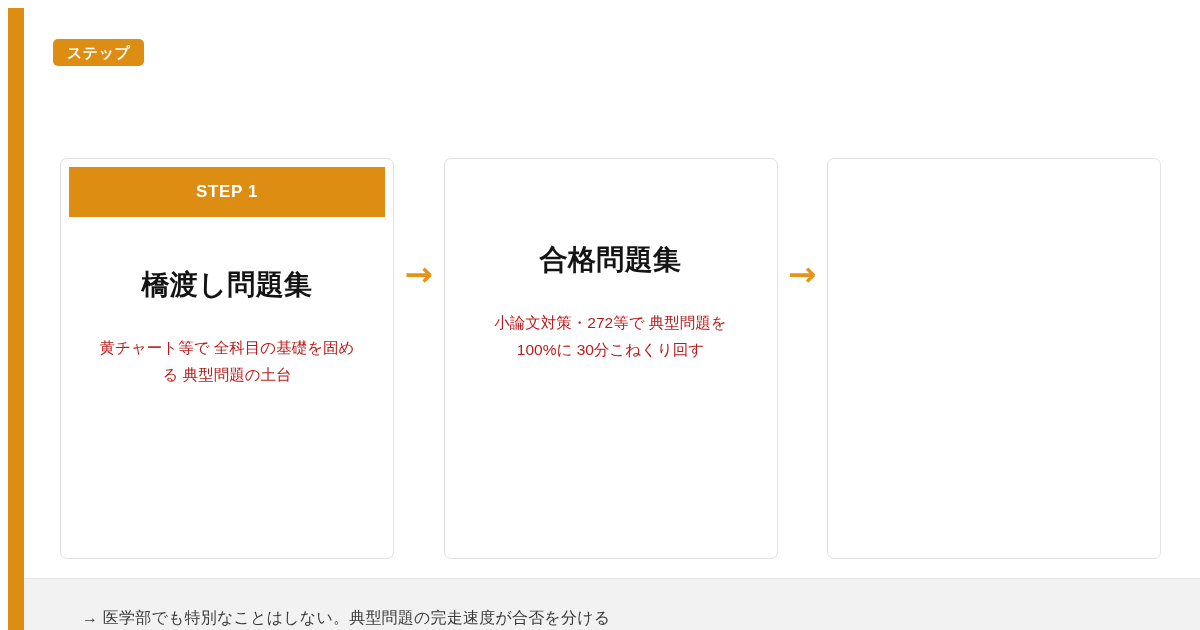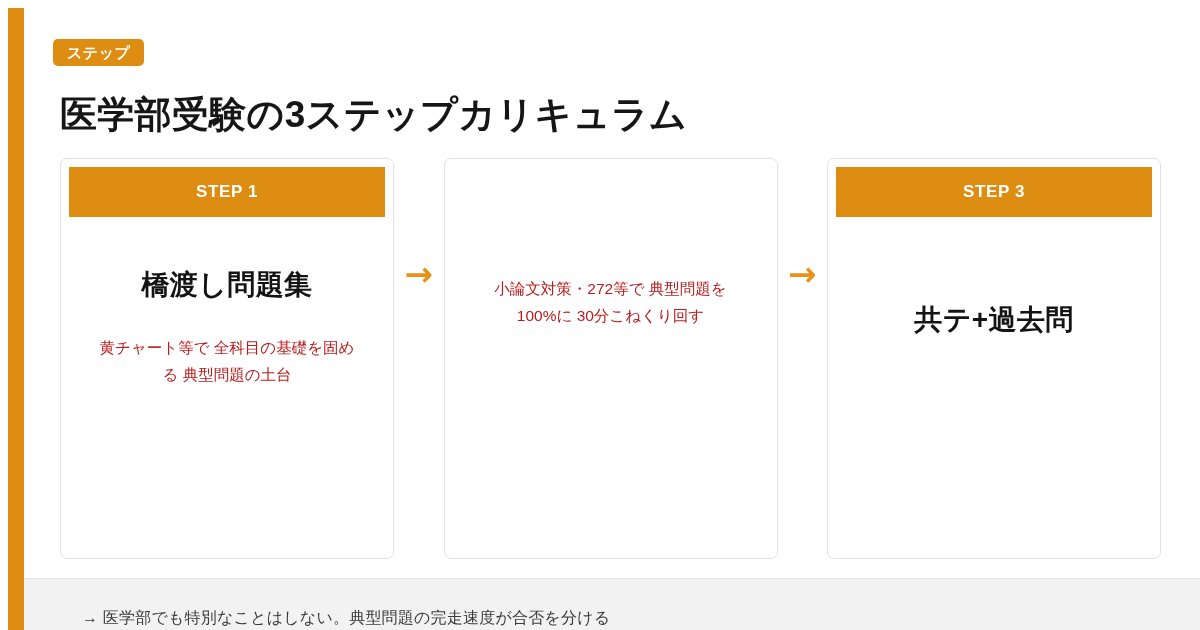--- a/index.html
+++ b/index.html
@@ -166,46 +166,44 @@
 </style>
 </head>
 <body>
 
 <div class="page">
 
   <div class="accent-bar"></div>
 
   <div class="badge">ステップ</div>
 
-  <h1 class="page-title">医学部受験の3ステップカリキュラム</h1>
 
   <div class="steps-row">
 
     <div class="card">
       <div class="card-header">STEP 1</div>
       <div class="card-body">
         <div class="card-heading">橋渡し問題集</div>
         <div class="card-desc">黄チャート等で 全科目の基礎を固める 典型問題の土台</div>
       </div>
     </div>
 
     <div class="arrow">→</div>
 
     <div class="card">
       <div class="card-body">
+        <div class="card-heading">合格問題集</div>
         <div class="card-desc">小論文対策・272等で 典型問題を100%に 30分こねくり回す</div>
       </div>
     </div>
 
     <div class="arrow">→</div>
 
     <div class="card">
-      <div class="card-header">STEP 3</div>
       <div class="card-body">
-        <div class="card-heading">共テ+過去問</div>
       </div>
     </div>
 
   </div>
 
   <div class="footer">
     <div class="footer-text">→ 医学部でも特別なことはしない。典型問題の完走速度が合否を分ける</div>
   </div>
 
 </div>

